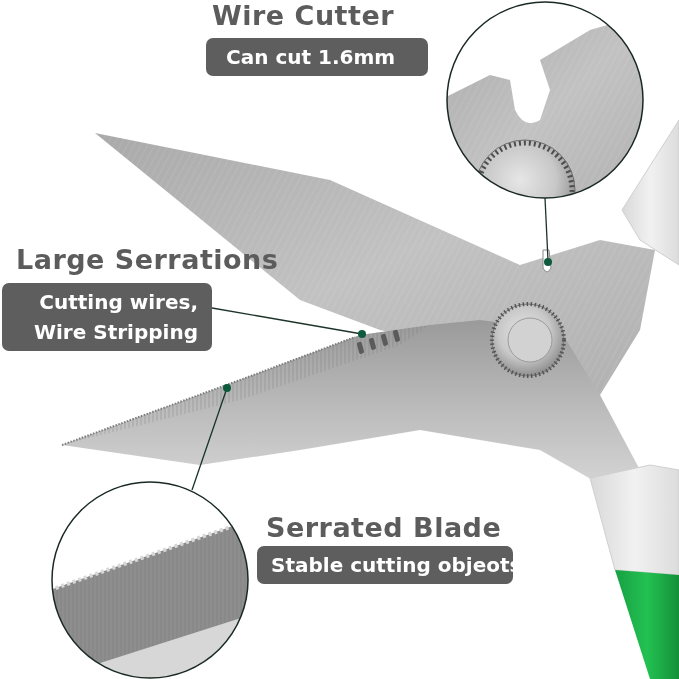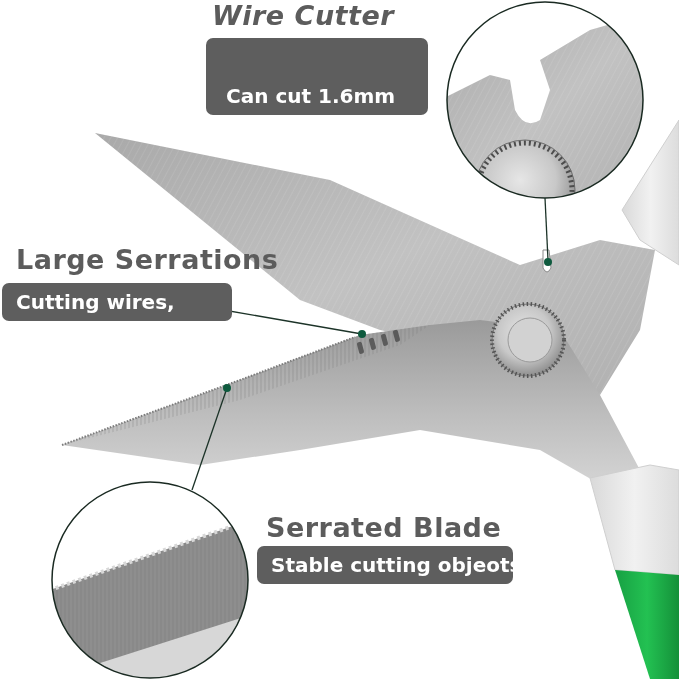--- a/index.html
+++ b/index.html
@@ -121,26 +121,27 @@
     <line x1="212" y1="308" x2="362" y2="334"></line>
     <line x1="227" y1="388" x2="192" y2="490"></line>
   </g>
   <g fill="#0e5a3e">
     <circle cx="548" cy="262" r="4"></circle>
     <circle cx="362" cy="334" r="4"></circle>
     <circle cx="227" cy="388" r="4"></circle>
   </g>
 </svg>
 
-<div class="heading" style="left:212px; top:2px;font-style:italic;">Wire Cutter</div>
+<div class="heading" style="left:212px; top:2px;">Wire Cutter</div>
 <div class="badge" style="left:206px; top:38px; width:222px;">
-  <span style="padding-left:6px;margin-top:39px;">Can cut 1.6mm</span>
+  <span style="padding-left:6px;">Can cut 1.6mm</span>
 </div>
 
 <div class="heading" style="left:16px; top:246px;">Large Serrations</div>
-<div class="badge" style="left:2px; top:283px; width:230px;">
+<div class="badge" style="left:2px; top:283px; width:210px;text-align:right;">
   <span>Cutting wires,</span>
+  <span>Wire Stripping</span>
 </div>
 
 <div class="heading" style="left:266px; top:514px;">Serrated Blade</div>
 <div class="badge" style="left:257px; top:546px; width:256px;">
   <span>Stable cutting objeots</span>
 </div>
 
 </body></html>

